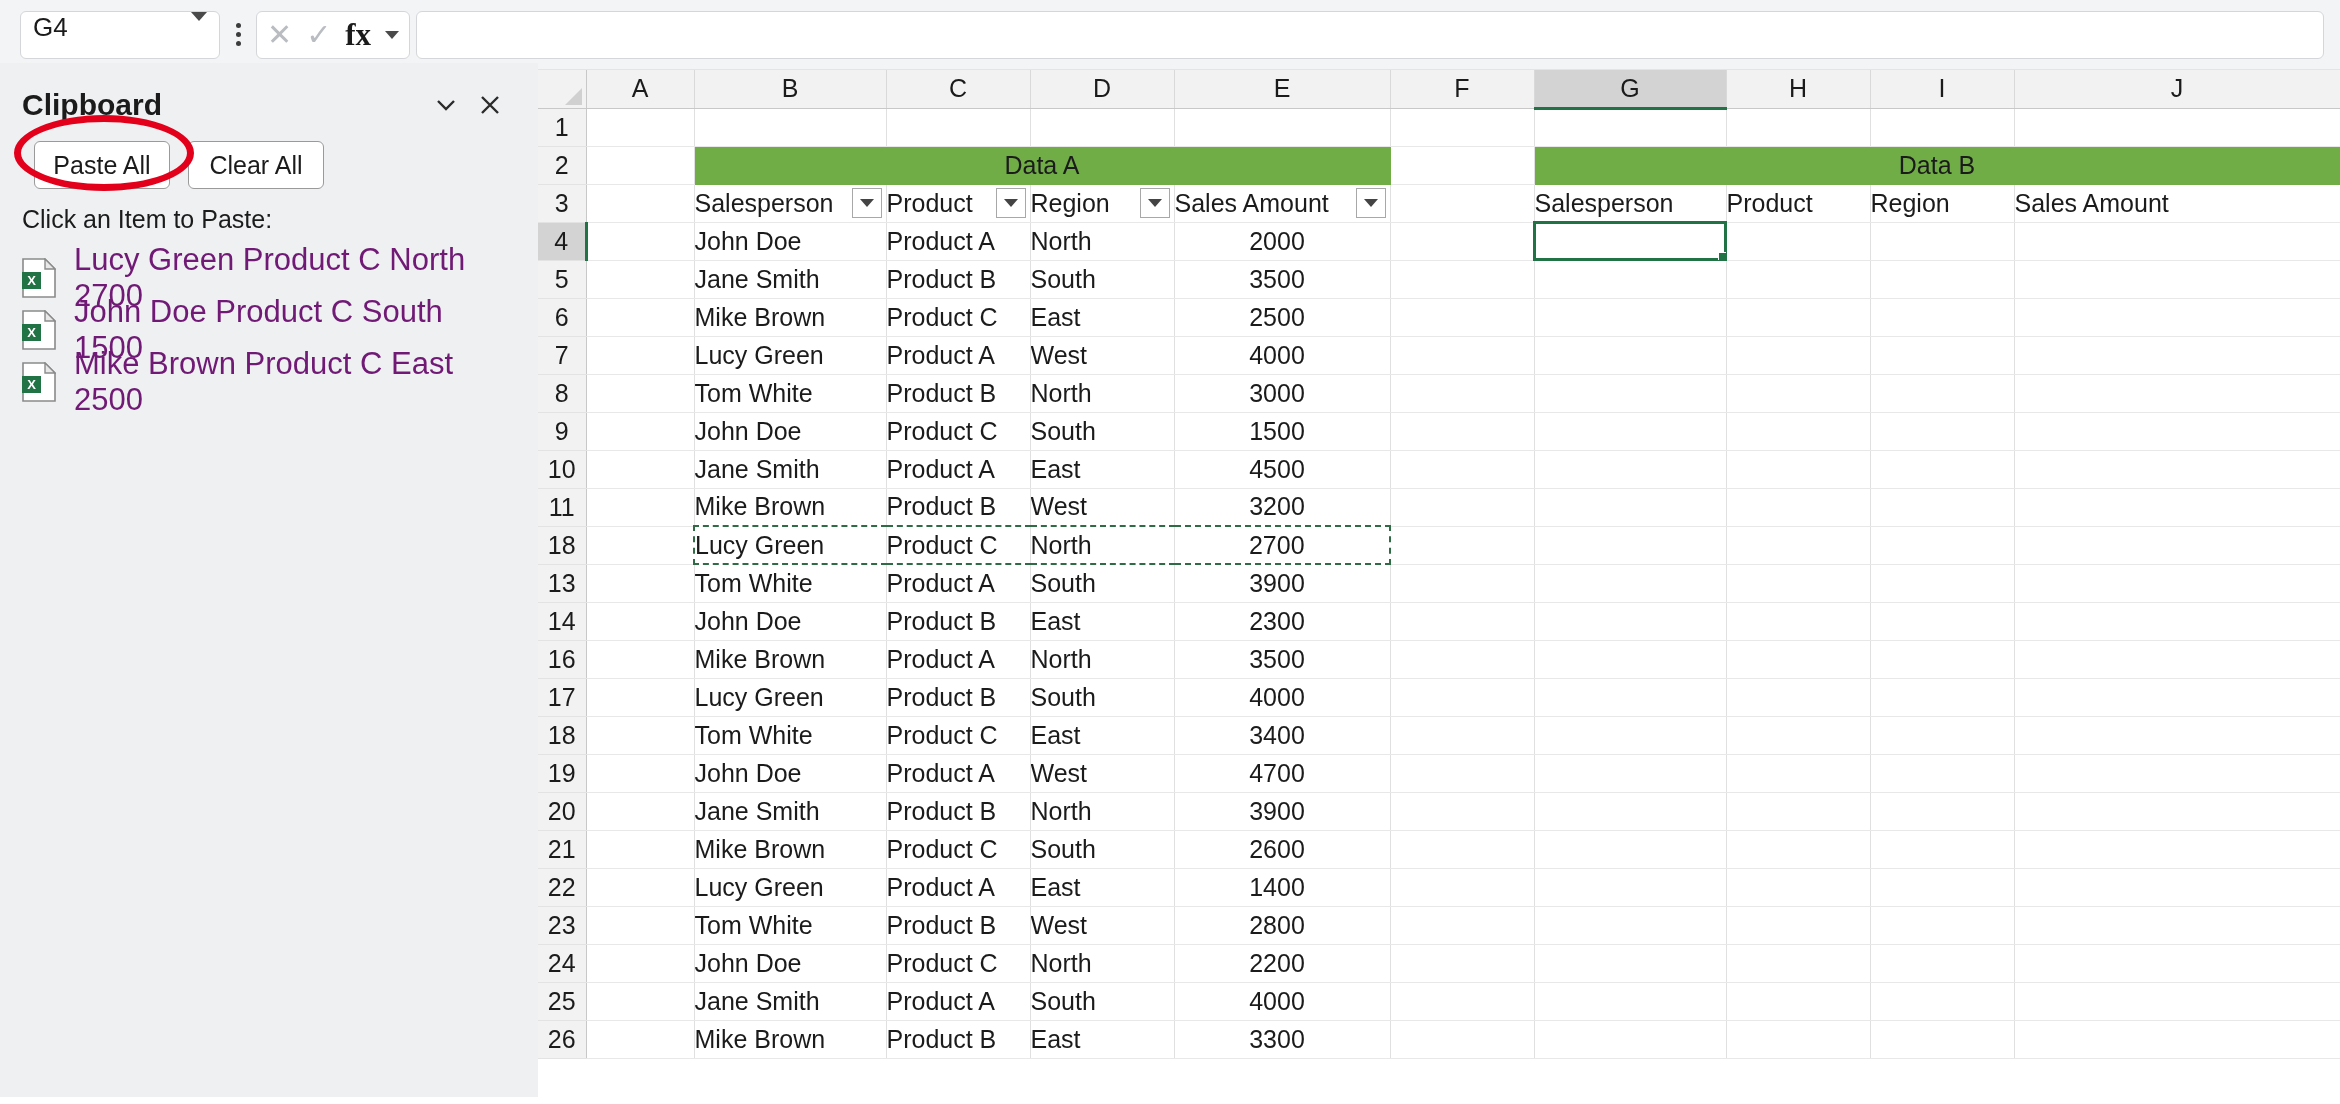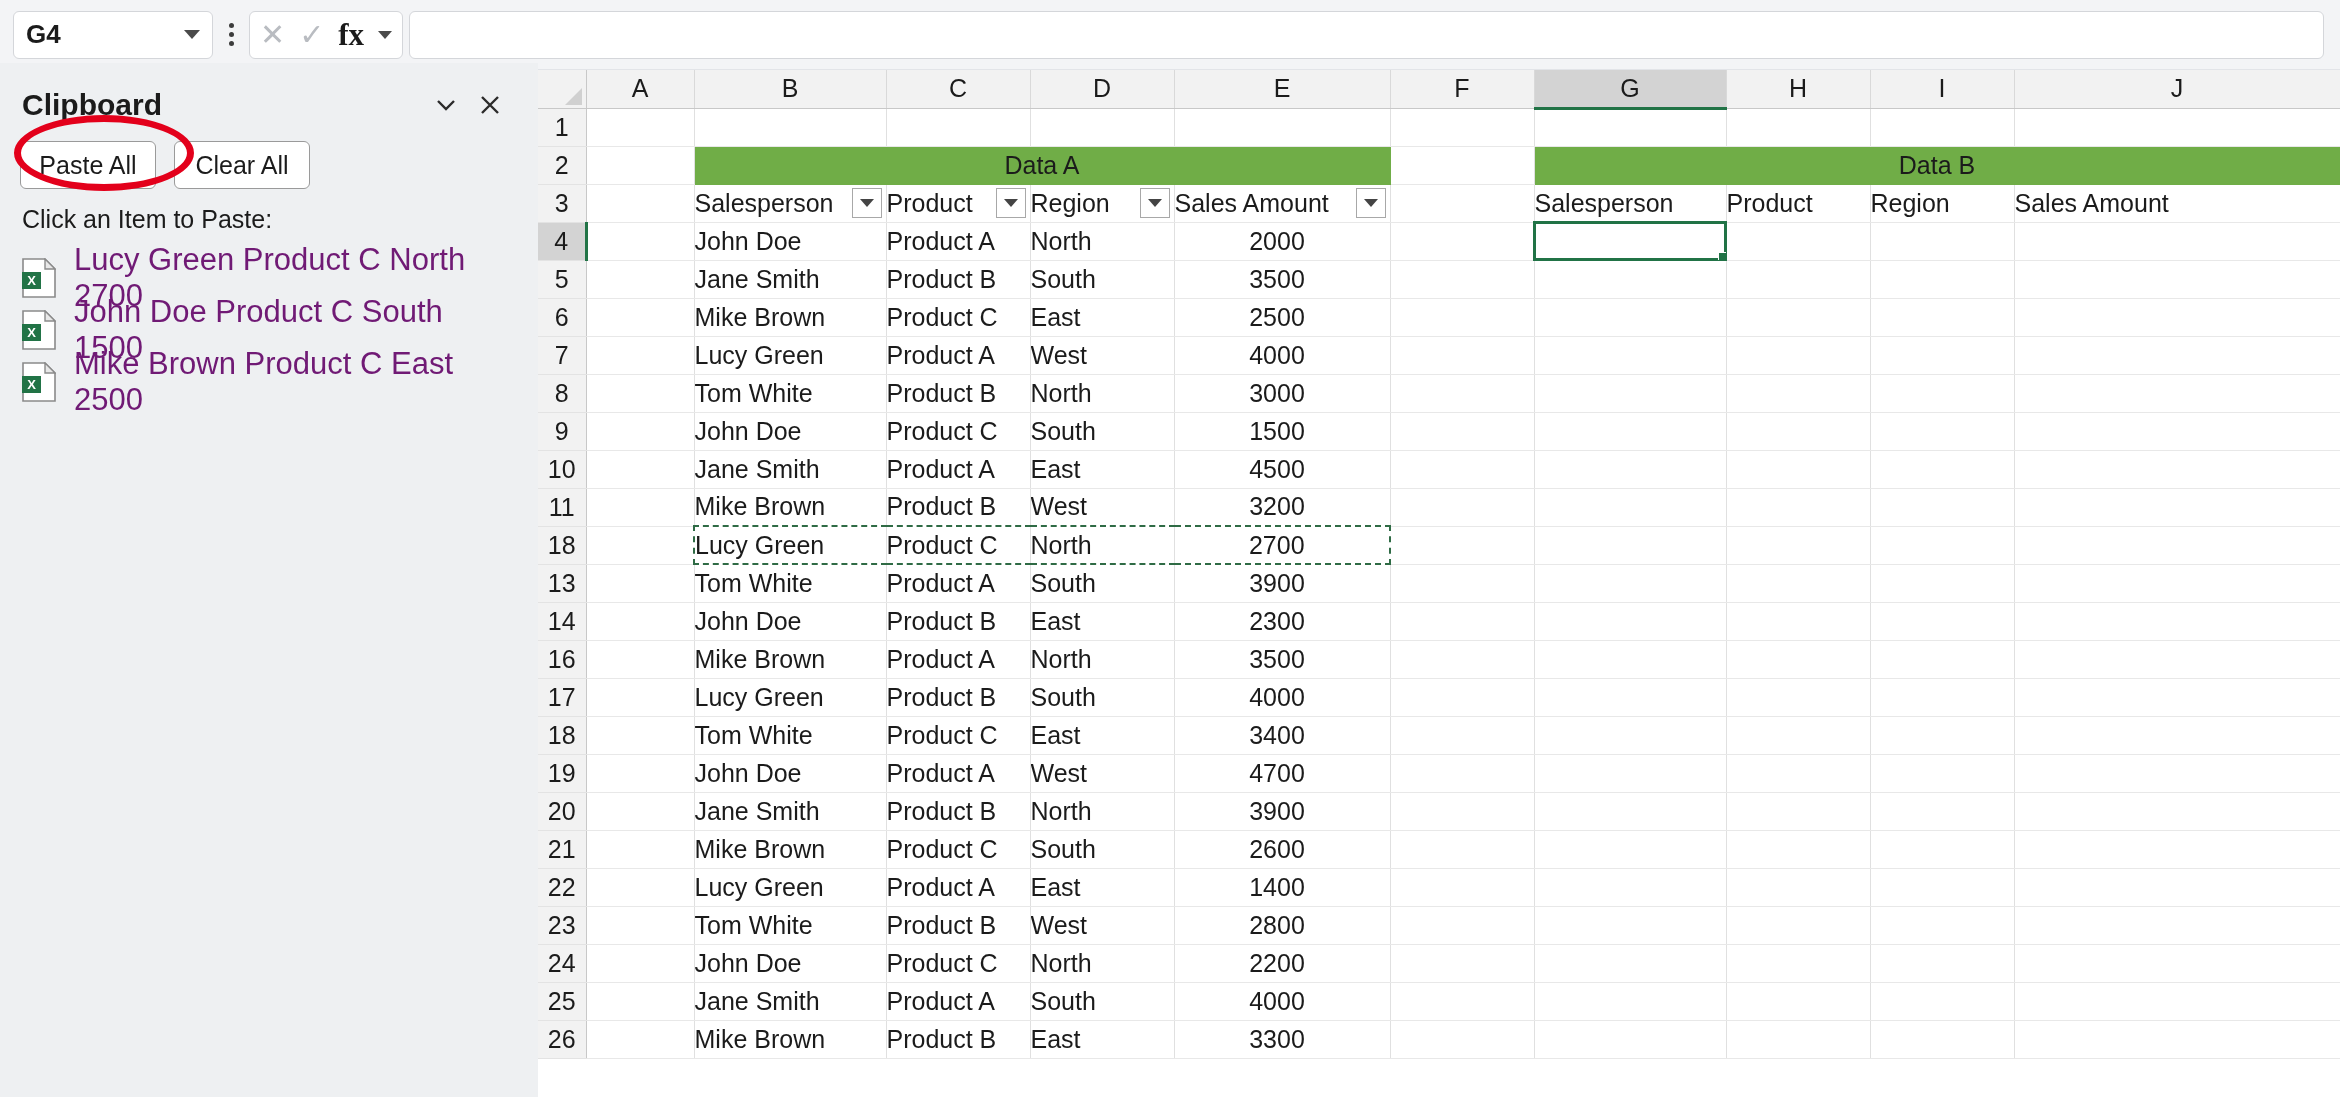--- a/index.html
+++ b/index.html
@@ -18,24 +18,23 @@
     background: #f3f4f6;
     border-bottom: 1px solid #e2e4e8;
     display: flex; align-items: center;
     padding: 0 10px;
   }
   #name-box {
     width: 200px; height: 48px;
     background: #ffffff;
     border: 1px solid #d4d6da;
     border-radius: 6px;
-    display: flex; align-items: center;
+    display: flex; align-items: flex-start;
     padding: 0 12px;
-    margin-left: 3px;
-    font-weight: bold;
+    margin-left: 10px;
   }
   #name-box-value {
     flex: 1; font-size: 26px; color: #1b1b1b;
   }
   .chev {
     width: 0; height: 0; flex: none;
     border-left: 8px solid transparent;
     border-right: 8px solid transparent;
     border-top: 9px solid #4a4a4a;
   }
@@ -91,21 +90,21 @@
   }
   #pane-collapse-icon, #pane-close-icon {
     width: 44px; height: 44px;
     display: flex; align-items: center; justify-content: center;
     color: #2b2b2b;
   }
   #pane-collapse-icon svg, #pane-close-icon svg { display: block; }
   #clipboard-buttons {
     position: relative;
     display: flex; gap: 18px;
-    padding: 14px 22px 0 20px;
+    padding: 14px 22px 0 34px;
   }
   .cb-btn {
     min-width: 136px; height: 48px;
     background: #ffffff;
     border: 1px solid #9a9a9a;
     border-radius: 6px;
     font-size: 25px; color: #1b1b1b;
     font-family: "Liberation Sans", sans-serif;
     cursor: pointer;
     padding: 0 16px;

